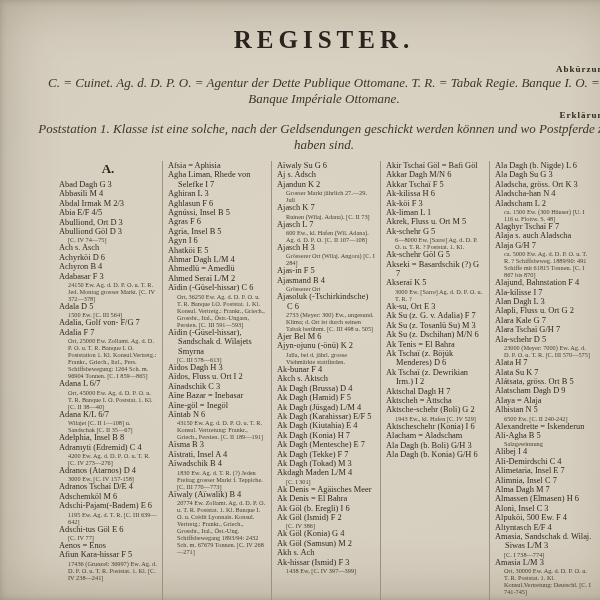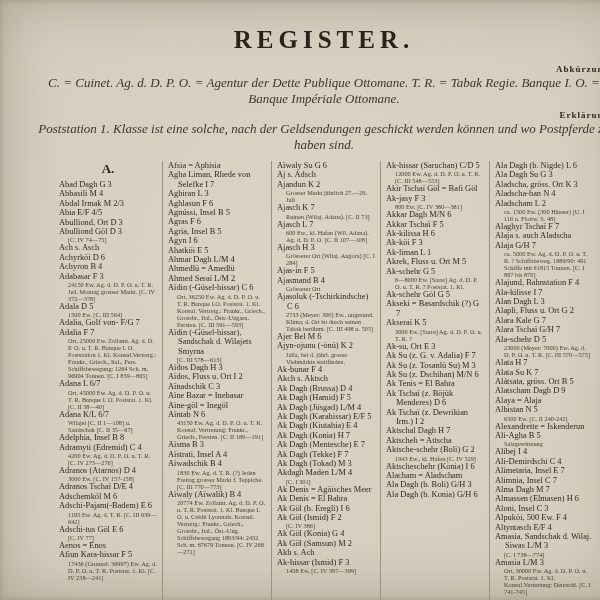--- a/index.html
+++ b/index.html
@@ -438,34 +438,26 @@
     <div class="head">Akh s. Ach</div>
 
   </div>
 
   <div class="entry">
     <div class="head">Ak-hissar (Ismid) F 3</div>
     <div class="sub">1438 Ew, [C. IV 397—399]</div>
   </div>
 </div>
       <div class="col">
-  <div class="entry">
-    <div class="head">Ak-hissar (Saruchan) C/D 5</div>
-    <div class="sub">12000 Ew. Ag. d. D. P. O. u. T. R. [C. III 548—553]</div>
-  </div>
 
   <div class="entry">
     <div class="head">Akir Tschaï Göl = Bafi Göl</div>
 
   </div>
 
-  <div class="entry">
-    <div class="head">Ak-jasy F 3</div>
-    <div class="sub">800 Ew. [C. IV 380—381]</div>
-  </div>
 
   <div class="entry">
     <div class="head">Akkar Dagh M/N 6</div>
 
   </div>
 
   <div class="entry">
     <div class="head">Akkar Tschaï F 5</div>
 
   </div>

